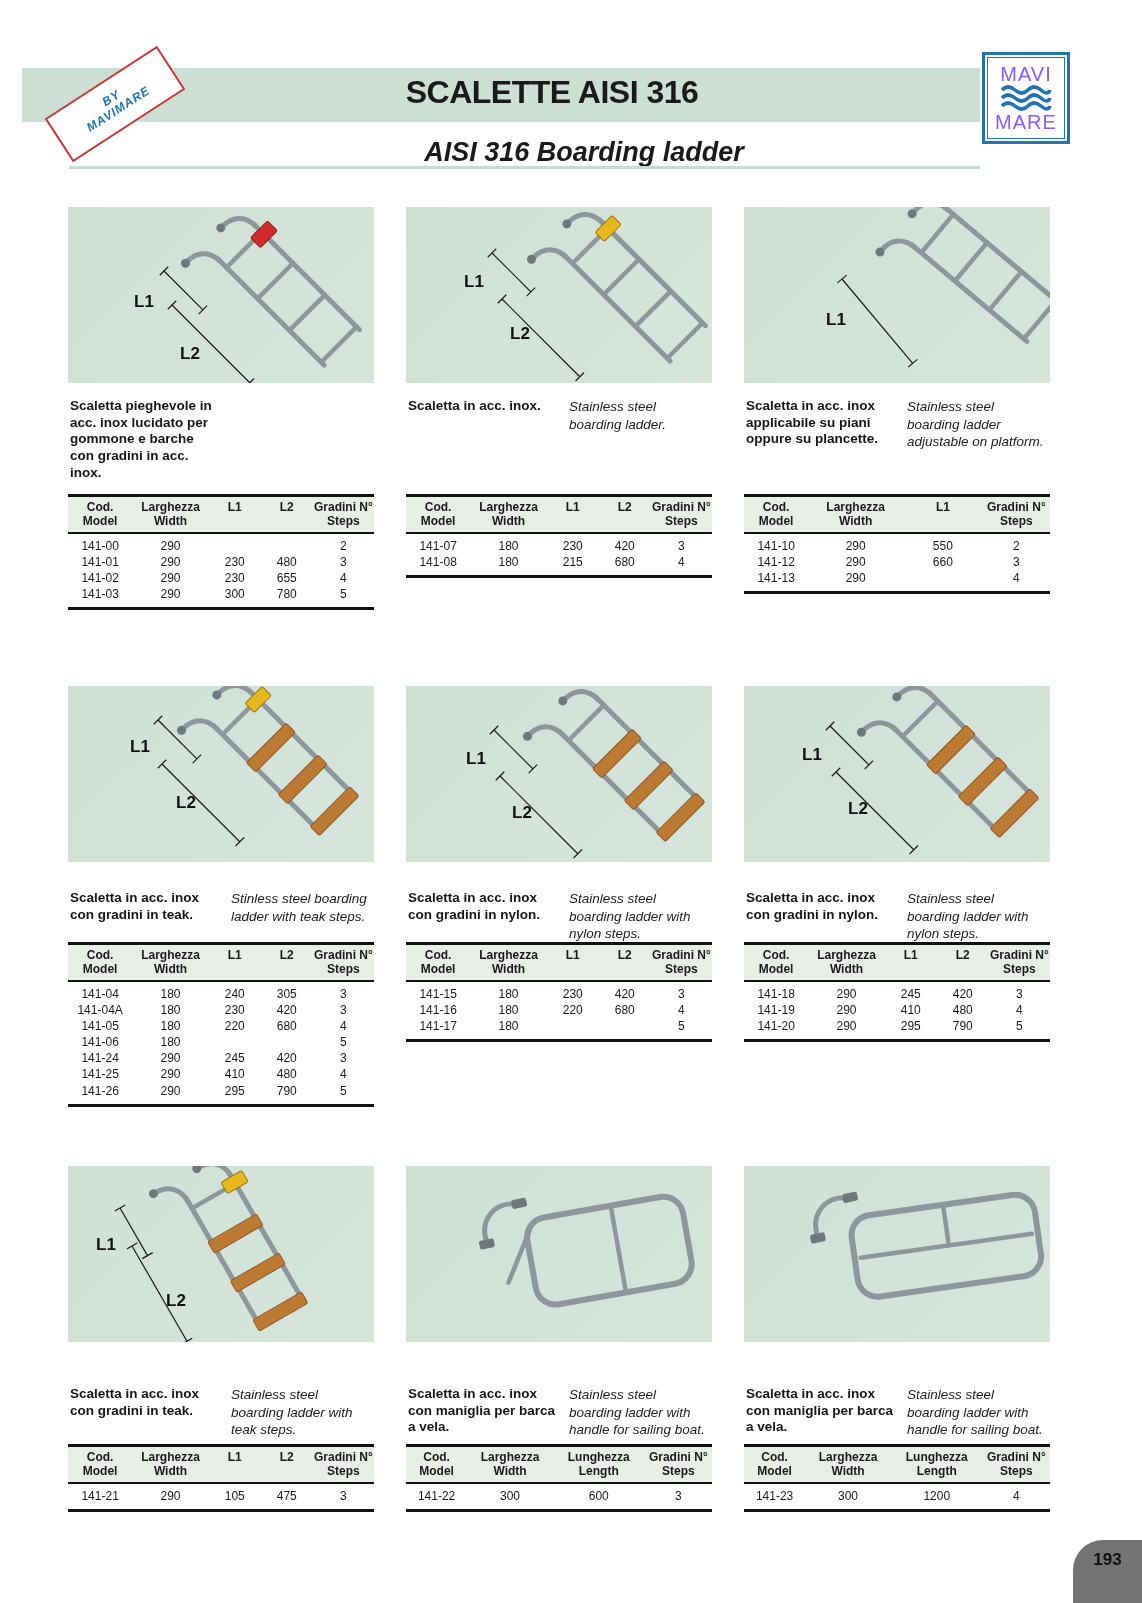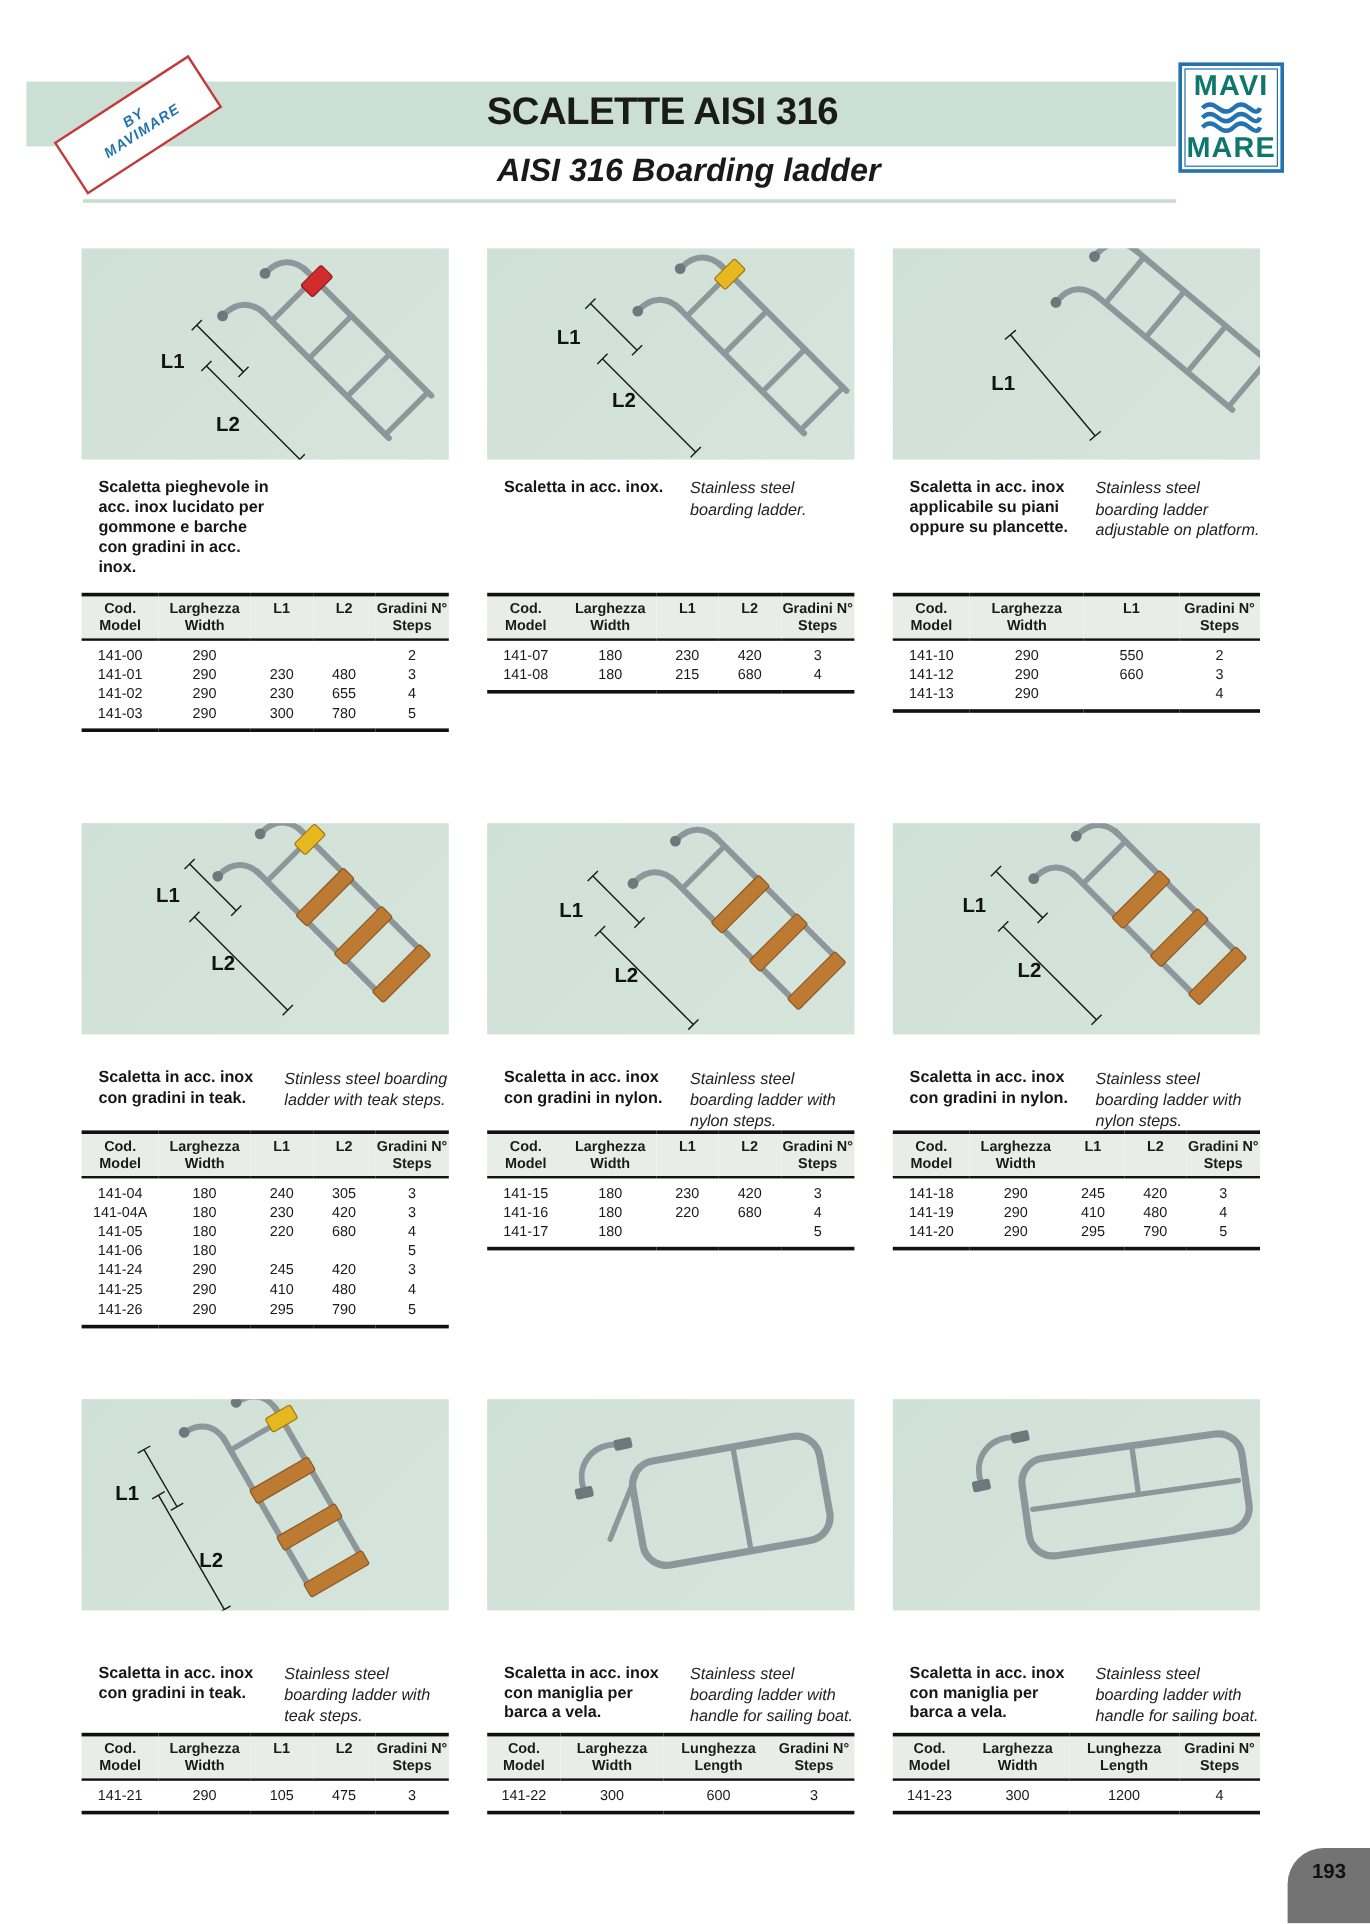--- a/index.html
+++ b/index.html
@@ -2,39 +2,39 @@
 <html><head>
 <meta charset="utf-8">
 <style>
   html,body{margin:0;padding:0;background:#fff;}
   .page{position:relative;width:1142px;height:1603px;background:#ffffff;overflow:hidden;
         font-family:"Liberation Sans",sans-serif;color:#1a1a1a;}
   
   .header-bar{position:absolute;left:22px;top:68px;width:958px;height:54px;background:#cbdfd4;}
   .title{position:absolute;left:552px;top:74px;transform:translateX(-50%);margin:0;
          font-size:32px;font-weight:700;letter-spacing:-0.5px;white-space:nowrap;}
-  .subtitle{position:absolute;left:570px;top:123px;transform:translateX(-50%);margin:4px;
+  .subtitle{position:absolute;left:570px;top:123px;transform:translateX(-50%);margin:14px;
             font-size:27px;font-weight:700;font-style:italic;white-space:nowrap;}
   .header-rule{position:absolute;left:69px;top:166px;width:911px;height:3px;background:#c9dcd1;}
   .stamp{position:absolute;left:48px;top:78px;width:130px;height:48px;background:#fff;
          border:2px solid #c23b3b;transform:rotate(-33deg);display:flex;flex-direction:column;
          align-items:center;justify-content:center;line-height:1.1;}
   .stamp span{font-style:italic;font-weight:700;color:#2273af;font-size:12px;letter-spacing:1px;}
   .logo{position:absolute;left:982px;top:52px;width:88px;height:92px;background:#fff;
         border:3px solid #2273af;box-sizing:border-box;display:flex;flex-direction:column;
         align-items:center;justify-content:center;}
   .logo-inner{border:1.5px solid #2273af;width:76px;height:80px;display:flex;flex-direction:column;
         align-items:center;justify-content:center;gap:1px;}
-  .logo-word{color:#0f766e;font-weight:700;font-size:24px;letter-spacing:1px;line-height:1;}
+  .logo-word{color:#8b5cf6;font-weight:400;font-size:20px;letter-spacing:1px;line-height:1;}
   
   .sec{position:absolute;width:306px;}
   .img{position:absolute;top:0;left:0;width:306px;height:176px;
        background:linear-gradient(135deg,#cfe0d6 0%,#d6e5db 100%);}
   .img svg{width:306px;height:176px;display:block;}
-  .desc{position:absolute;left:14px;right:0;display:flex;gap:12px;}
+  .desc{position:absolute;left:2px;right:0;display:flex;gap:12px;}
   .desc p{margin:0;}
   .desc .it{width:49%;font-weight:700;font-size:13.5px;line-height:1.24;color:#161616;}
   .desc .en{width:47%;font-style:italic;font-size:13.5px;line-height:1.3;color:#222;}
   .row1 .desc{top:191px}.row1 .tbl{top:287px}
   .row2 .desc{top:204px}.row2 .tbl{top:256px}
   .row3 .desc{top:220px}.row3 .tbl{top:278px}
   .tbl{position:absolute;left:0;right:0;}
   .spec{width:100%;border-collapse:collapse;border-top:3px solid #111;border-bottom:3px solid #111;}
   .spec thead tr{background:#e8ede7;border-bottom:2px solid #111;}
   .spec th{font-size:12px;font-weight:700;text-align:center;padding:4px 1px 3px;line-height:1.15;vertical-align:top;margin-left:20px;}

